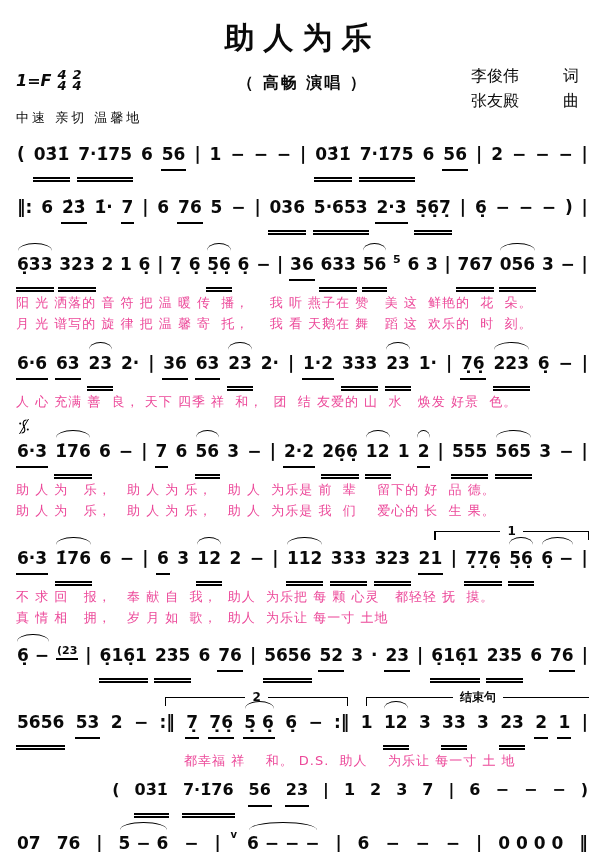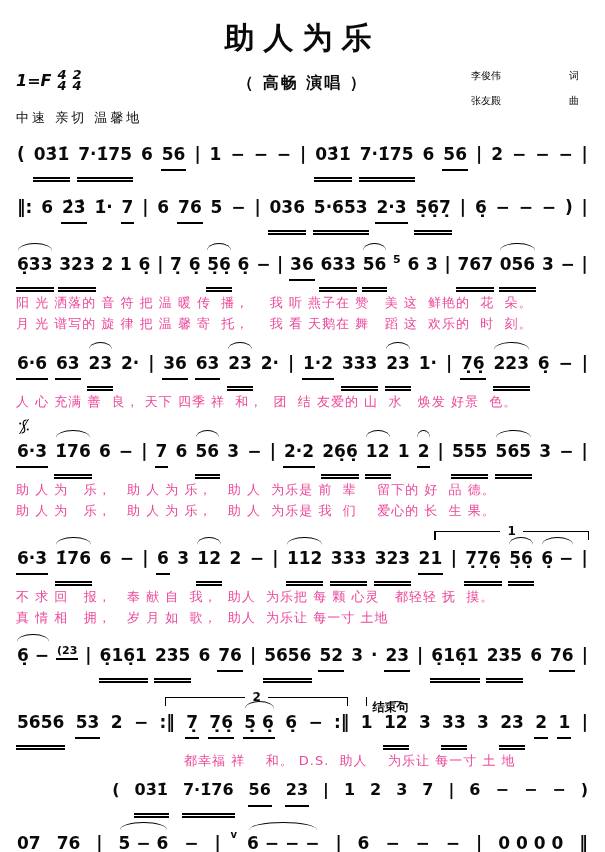--- a/index.html
+++ b/index.html
@@ -22,21 +22,21 @@
     position:absolute;left:0;top:6px;
     display:flex;align-items:center;gap:6px;
     font-size:16px;font-weight:bold;font-style:italic;
   }
   .frac{display:inline-flex;flex-direction:column;align-items:center;
     font-size:13px;line-height:11px;font-weight:bold;}
   .performer{
     position:absolute;left:0;right:0;top:10px;text-align:center;
     font-size:16px;font-weight:bold;letter-spacing:2px;
   }
-  .credits{position:absolute;right:10px;top:0;font-size:10px;}
+  .credits{position:absolute;right:10px;top:0;font-size:16px;}
   .credit-row{display:flex;justify-content:space-between;width:108px;line-height:25px;}
   .tempo{font-size:13px;letter-spacing:3px;margin-top:0;font-weight:500;}
   
   .score{margin-top:4px;}
   .system{position:relative;}
   .music-line{
     display:flex;justify-content:space-between;align-items:baseline;
     font-size:17px;font-weight:bold;line-height:26px;
     padding-top:12px;
   }
@@ -314,21 +314,21 @@
     </div>
 
     <div class="system" id="sys8">
       <div class="bracket" style="left:26%;width:32%;top:0;">
         <i class="tick"></i>
         <span class="bl"></span>
         <span class="lbl">2</span>
         <span class="bl"></span>
         <i class="tick"></i>
       </div>
-      <div class="bracket" style="left:61%;right:0;top:0;flex-direction:column;">
+      <div class="bracket" style="left:61%;right:0;top:0;">
         <i class="tick"></i>
         <span class="bl"></span>
         <span class="lbl">结束句</span>
         <span class="bl"></span>
       </div>
       <div class="music-line">
           <span class="tok u2">5656</span>
           <span class="tok u1">53</span>
           <span class="tok">2</span>
           <span class="tok">−</span>

